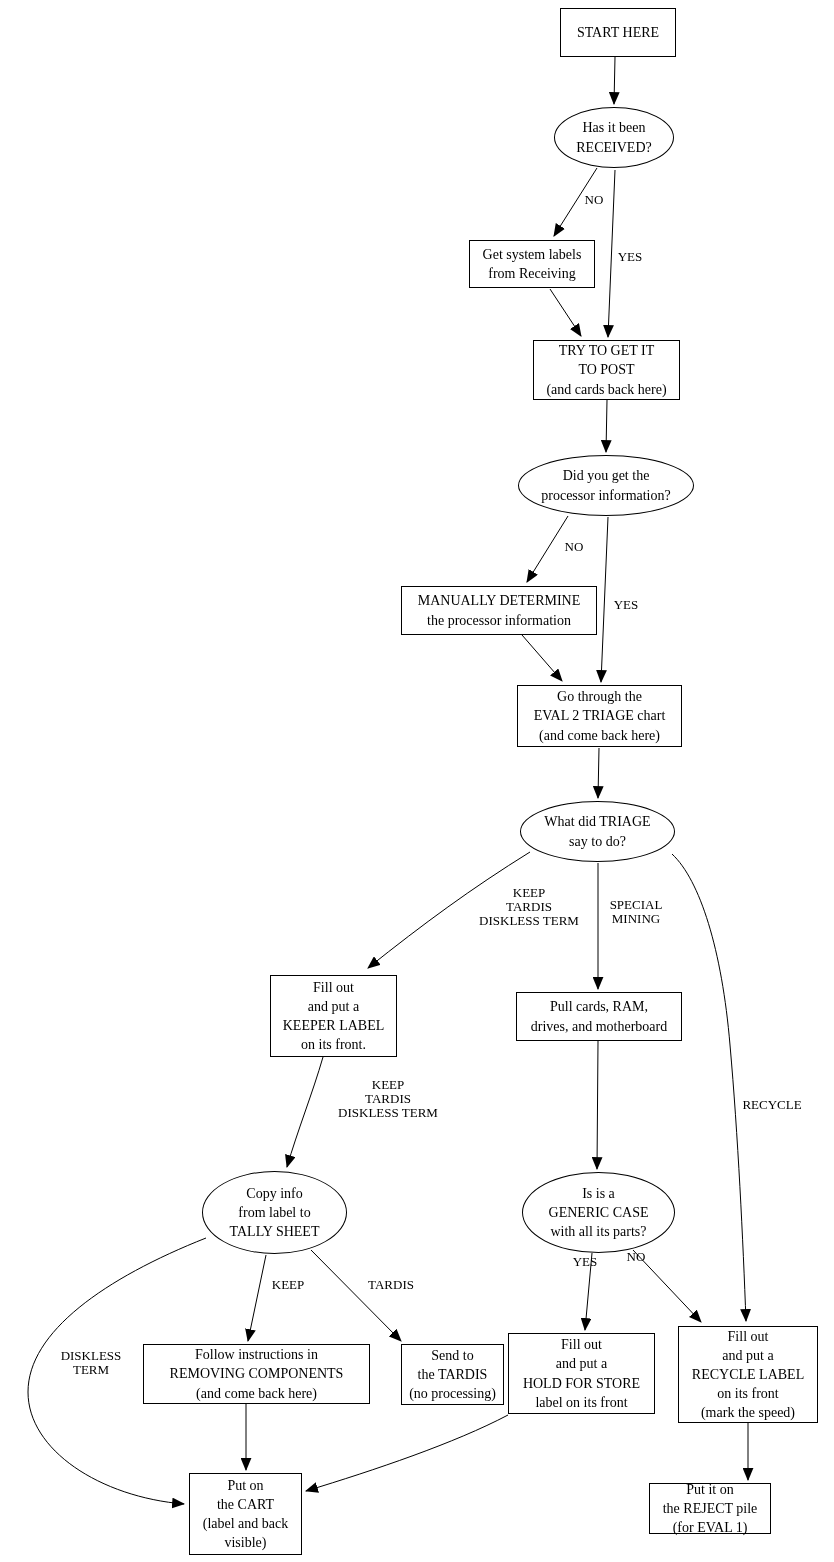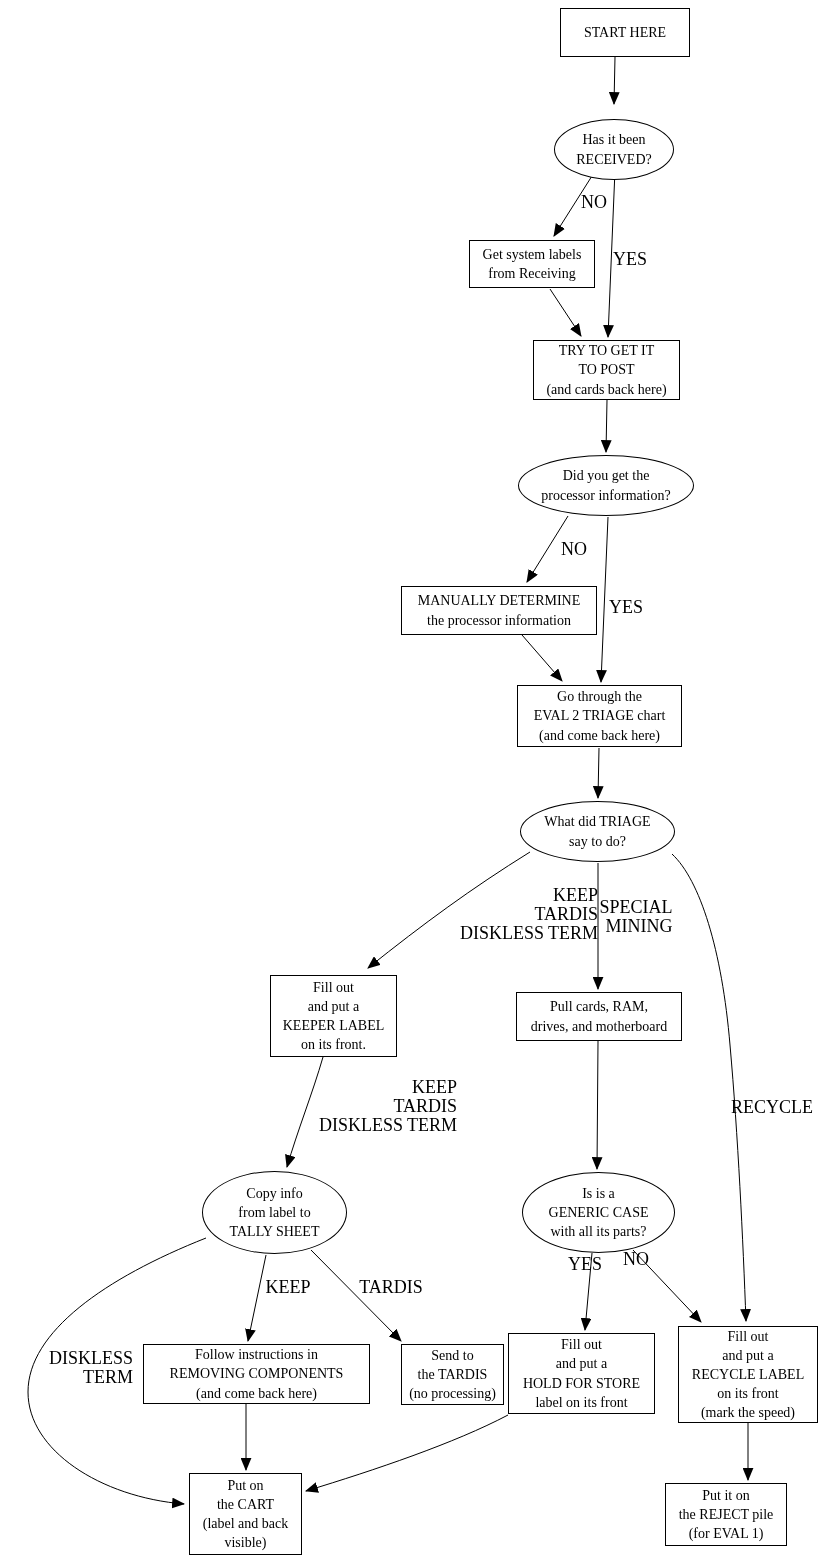--- a/index.html
+++ b/index.html
@@ -25,22 +25,22 @@
     white-space: pre-line;
     font-size: 14px;
     line-height: 1.36;
     padding: 1px;
   }
   .ellipse { border-radius: 50%; }
   .edge-label {
     position: absolute;
     transform: translateX(-50%);
     white-space: pre-line;
-    text-align: right;
-    font-size: 18px;
+    text-align: center;
+    font-size: 13px;
     line-height: 1.06;
   }
 </style>
 </head>
 <body>
 
 <div class="stage">
 
   <svg class="edges" width="834" height="1562" viewBox="0 0 834 1562">
     <defs>
@@ -67,23 +67,23 @@
       <path marker-end="url(#ah)" d="M311,1250 L401,1341"></path>
       <path marker-end="url(#ah)" d="M592,1253 L585,1330"></path>
       <path marker-end="url(#ah)" d="M633,1250 L701,1322"></path>
       <path marker-end="url(#ah)" d="M246,1404 L246,1470"></path>
       <path marker-end="url(#ah)" d="M508,1415 C455,1443 375,1470 306,1491"></path>
       <path marker-end="url(#ah)" d="M206,1238 C105,1278 28,1332 28,1392 C28,1450 100,1497 184,1504"></path>
       <path marker-end="url(#ah)" d="M748,1423 L748,1480"></path>
     </g>
   </svg>
 
-  <div class="node" style="left:560px; top:8px; width:130px; height:49px;">START HERE</div>
+  <div class="node" style="left:560px; top:8px; width:116px; height:49px;">START HERE</div>
 
-  <div class="node ellipse" style="left:554px; top:119px; width:120px; height:61px;">Has it been
+  <div class="node ellipse" style="left:554px; top:107px; width:120px; height:61px;">Has it been
 RECEIVED?</div>
 
   <div class="node" style="left:469px; top:240px; width:126px; height:48px;">Get system labels
 from Receiving</div>
 
   <div class="node" style="left:533px; top:340px; width:147px; height:60px;">TRY TO GET IT
 TO POST
 (and cards back here)</div>
 
   <div class="node ellipse" style="left:518px; top:455px; width:176px; height:61px;">Did you get the
@@ -132,21 +132,21 @@
 and put a
 RECYCLE LABEL
 on its front
 (mark the speed)</div>
 
   <div class="node" style="left:189px; top:1473px; width:113px; height:82px;">Put on
 the CART
 (label and back
 visible)</div>
 
-  <div class="node" style="left:665px; top:1483px; width:122px; height:63px;">Put it on
+  <div class="node" style="left:649px; top:1483px; width:122px; height:51px;">Put it on
 the REJECT pile
 (for EVAL 1)</div>
 
   <div class="edge-label" style="left:594px; top:193px;">NO</div>
   <div class="edge-label" style="left:630px; top:250px;">YES</div>
   <div class="edge-label" style="left:574px; top:540px;">NO</div>
   <div class="edge-label" style="left:626px; top:598px;">YES</div>
   <div class="edge-label" style="left:529px; top:886px;">KEEP
 TARDIS
 DISKLESS TERM</div>

